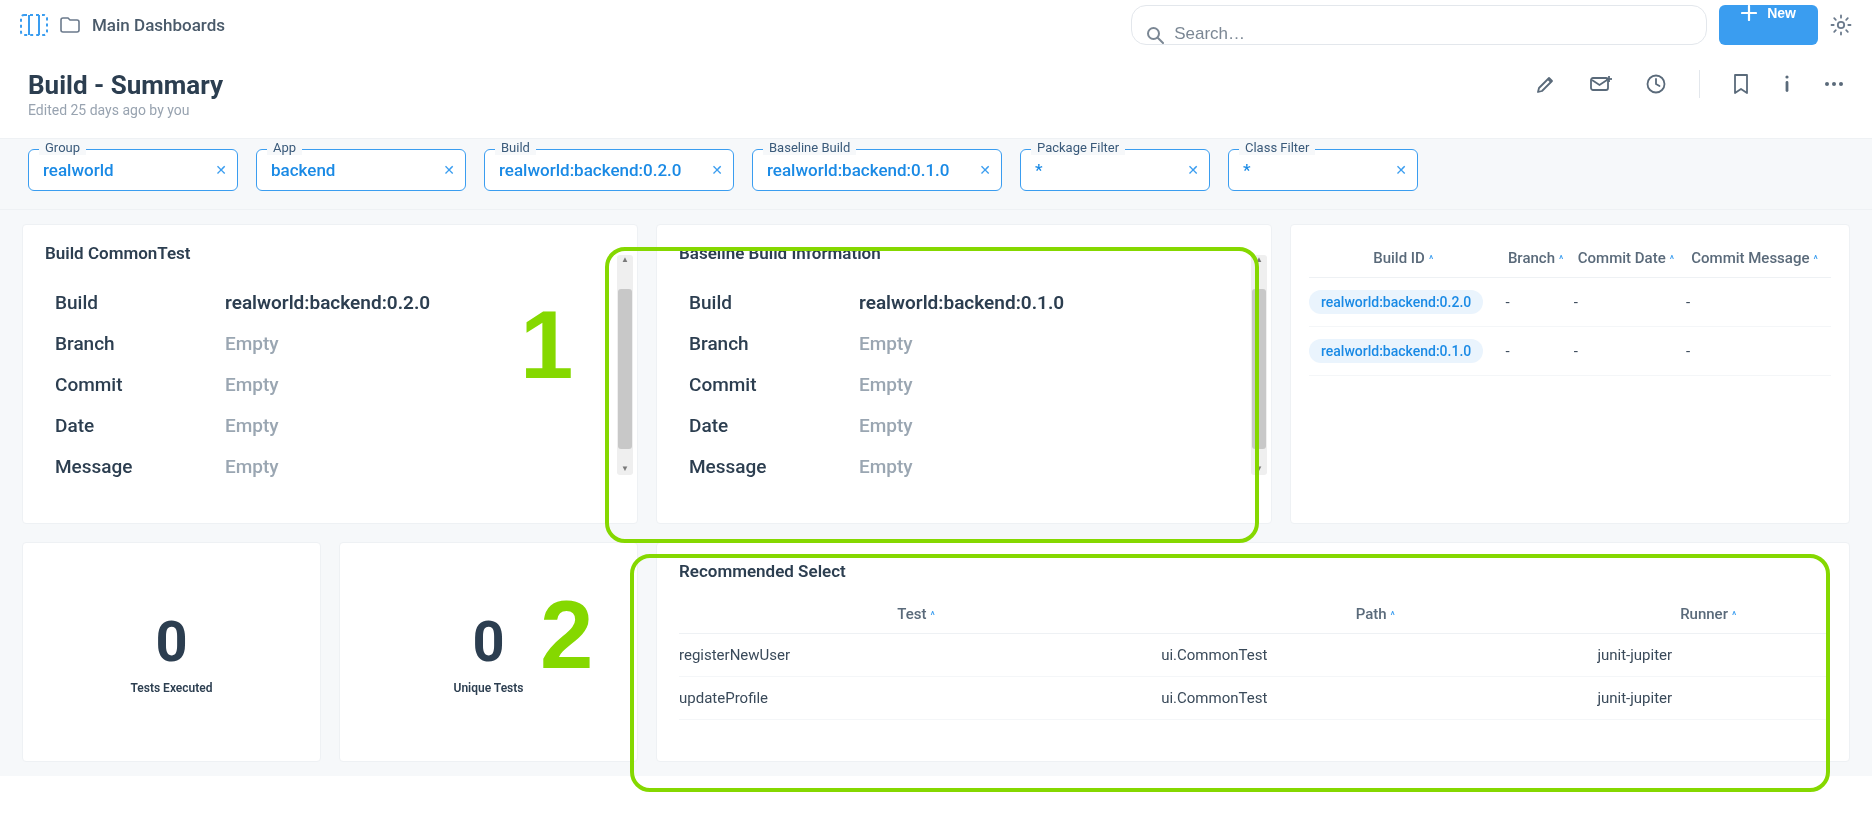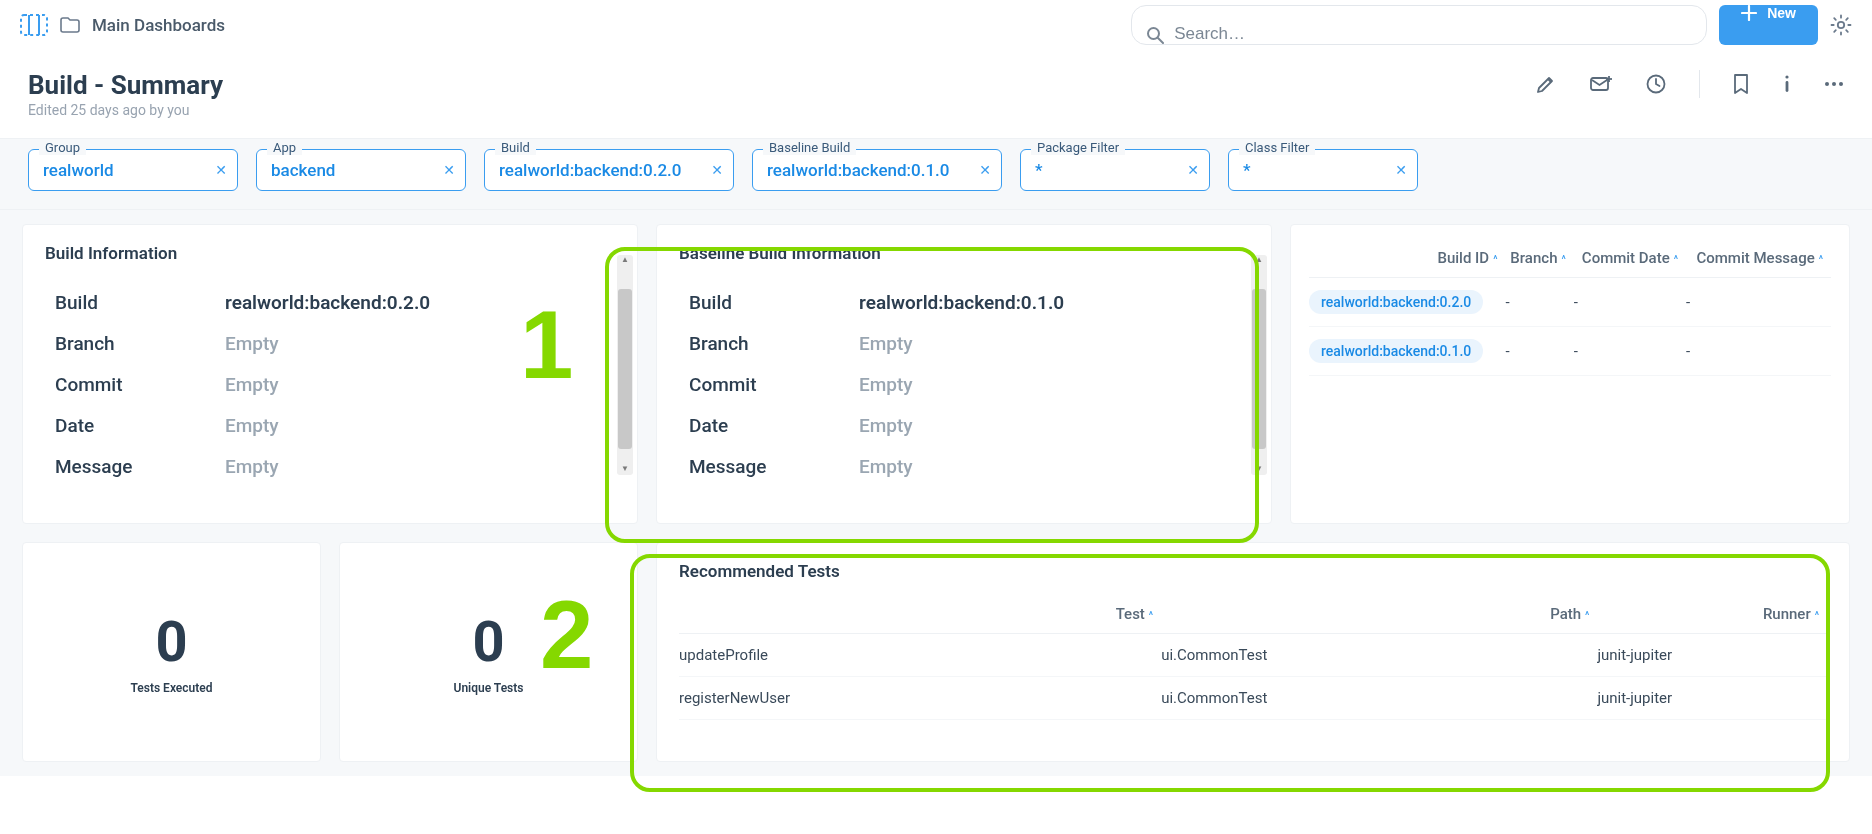--- a/index.html
+++ b/index.html
@@ -116,21 +116,21 @@
   .stat-num { font-size:56px; font-weight:700; color:#2c3e50; }
   .stat-label { font-size:12px; font-weight:600; color:#2c3e50; margin-top:6px;}
 
   .rec-panel {
     grid-column: 2 / span 2; background:#fff; border:1px solid #eef1f4; border-radius:4px;
     padding:18px 22px; height:220px;
   }
 
   .tbl { width:100%; border-collapse:collapse; font-size:15px; }
   .tbl th {
-    text-align:right; font-weight:500; color:#5a6a7a; padding:10px 8px 10px 0;
+    text-align:center; font-weight:500; color:#5a6a7a; padding:10px 8px 10px 0;
     border-bottom:1px solid #eef1f4;
   }
   .tbl td { padding:12px 8px 12px 0; color:#3a4a5a; border-bottom:1px solid #f4f6f8; }
   .sort-caret { color:#3a9df0; font-size:10px; margin-left:4px; }
 
   .baseline-panel .tbl td:first-child { padding-left:0; }
   .pill {
     display:inline-block; background:#eaf4fd; color:#1a8ae5;
     border-radius:14px; padding:4px 12px; font-size:14px; font-weight:500;
   }
@@ -263,21 +263,21 @@
   <div class="filter-chip small">
     <span class="filter-label">Class Filter</span>
     <span class="filter-value">*</span>
     <span class="filter-clear">✕</span>
   </div>
 </div>
 
 <div class="content">
 
   <div class="panel" style="height:300px">
-    <div class="panel-title">Build Information</div>
+    <div class="panel-title">Build CommonTest</div>
     <div class="info-grid">
       <div class="info-key">Build</div>
       <div class="info-val">realworld:backend:0.2.0</div>
       <div class="info-key">Branch</div>
       <div class="info-val empty">Empty</div>
       <div class="info-key">Commit</div>
       <div class="info-val empty">Empty</div>
       <div class="info-key">Date</div>
       <div class="info-val empty">Empty</div>
       <div class="info-key">Message</div>
@@ -344,37 +344,37 @@
         <div class="stat-num">0</div>
         <div class="stat-label">Tests Executed</div>
       </div>
       <div class="stat">
         <div class="stat-num">0</div>
         <div class="stat-label">Unique Tests</div>
       </div>
     </div>
 
     <div class="rec-panel">
-      <div class="panel-title">Recommended Tests</div>
+      <div class="panel-title">Recommended Select</div>
       <table class="tbl">
         <thead>
           <tr>
             <th style="width:42%"><span>Test</span><span class="sort-caret">^</span></th>
             <th style="width:38%"><span>Path</span><span class="sort-caret">^</span></th>
             <th><span>Runner</span><span class="sort-caret">^</span></th>
           </tr>
         </thead>
         <tbody>
           <tr>
-            <td>updateProfile</td>
+            <td>registerNewUser</td>
             <td>ui.CommonTest</td>
             <td>junit-jupiter</td>
           </tr>
           <tr>
-            <td>registerNewUser</td>
+            <td>updateProfile</td>
             <td>ui.CommonTest</td>
             <td>junit-jupiter</td>
           </tr>
         </tbody>
       </table>
     </div>
   </div>
 
 </div>
 

